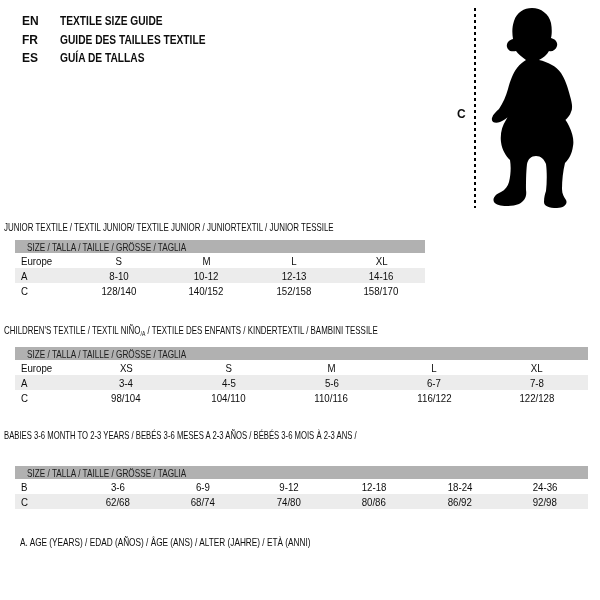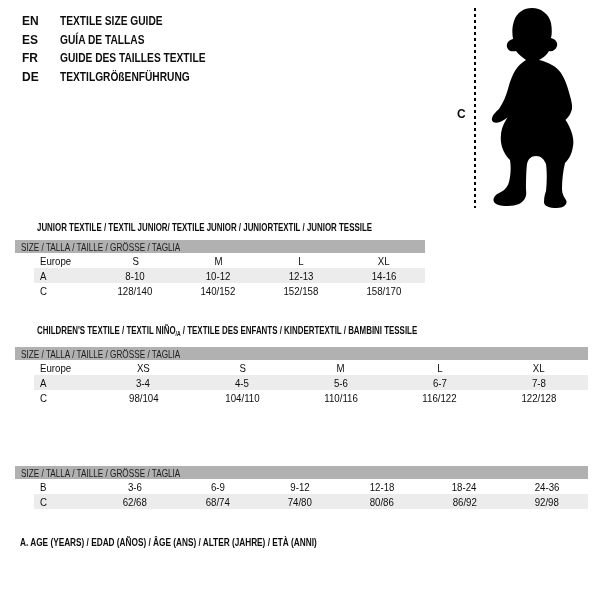--- a/index.html
+++ b/index.html
@@ -23,63 +23,59 @@
   .lang-row{display:flex;height:18.6px;align-items:center;font-size:12px;font-weight:bold;}
   .lang-code{width:38px;flex:0 0 38px;}
 
   
   .dash-line{position:absolute;left:474px;top:8px;width:2px;height:200px;
     background:repeating-linear-gradient(to bottom,#000 0 3px,transparent 3px 6px);}
   .measure-c{position:absolute;left:457px;top:107px;font-size:12px;font-weight:bold;}
   .baby{position:absolute;left:483px;top:6px;width:96px;height:202px;}
 
   
-  .tbl-title{position:absolute;left:37px;font-size:11px;font-weight:bold;white-space:nowrap;}
+  .tbl-title{position:absolute;left:4px;font-size:11px;font-weight:normal;white-space:nowrap;}
   .t1t{top:221px;}
   .t2t{top:324px;}
   .t3t{top:427px;line-height:16.2px;}
   .subA{font-size:7px;vertical-align:-2px;}
 
   
   .size-table{position:absolute;left:15px;font-size:11px;}
   .t1{top:240px;width:410px;}
   .t2{top:347px;width:573px;}
   .t3{top:466px;width:573px;}
   .tbl-hdr{height:13px;background:#b1b1b1;display:flex;align-items:center;
-    padding-left:6px;font-size:10.5px;color:#1c1c1c;}
-  .trow{display:flex;height:15px;align-items:center;margin-left:19px;}
+    padding-left:12px;font-size:10.5px;color:#1c1c1c;}
+  .trow{display:flex;height:15px;align-items:center;}
   .trow.shaded{background:#ececec;}
   .lbl{flex:0 0 54px;padding-left:6px;}
   .cell{flex:1;text-align:center;}
 
   
   .footnotes{position:absolute;left:20px;top:536px;}
-  .fn-row{height:17.8px;font-size:11px;font-weight:bold;white-space:nowrap;}
+  .fn-row{height:17.8px;font-size:11px;font-weight:normal;white-space:nowrap;}
 </style>
 </head>
 <body>
 
 <div class="canvas">
 
   <div class="lang-block">
     <div class="lang-row">
       <span class="lang-code">EN</span>
       <span class="cx85">TEXTILE SIZE GUIDE</span>
     </div>
     <div class="lang-row">
-      <span class="lang-code">ES</span>
-      <span class="cx85">GUÍA DE TALLAS</span>
-    </div>
-    <div class="lang-row">
       <span class="lang-code">FR</span>
       <span class="cx85">GUIDE DES TAILLES TEXTILE</span>
     </div>
     <div class="lang-row">
-      <span class="lang-code">DE</span>
-      <span class="cx85">TEXTILGRÖßENFÜHRUNG</span>
+      <span class="lang-code">ES</span>
+      <span class="cx85">GUÍA DE TALLAS</span>
     </div>
   </div>
 
   <div class="dash-line"></div>
   <div class="measure-c">C</div>
   <svg class="baby" viewBox="0 0 96 202" aria-hidden="true">
     <path fill="#000000" d="M49 2
       C58 2 66 8 68 17 C69 22 69 28 68 32
       C72 33 75 36 74 40 C73 44 69 46 66 45
       C64 49 60 52 56 54
@@ -161,20 +157,21 @@
       <span class="lbl"><span class="cx88">C</span></span>
       <span class="cell"><span class="cx88">98/104</span></span>
       <span class="cell"><span class="cx88">104/110</span></span>
       <span class="cell"><span class="cx88">110/116</span></span>
       <span class="cell"><span class="cx88">116/122</span></span>
       <span class="cell"><span class="cx88">122/128</span></span>
     </div>
   </div>
 
   <div class="tbl-title t3t">
+    <div><span class="cx70">BABIES 3-6 MONTH TO 2-3 YEARS / BEBÉS 3-6 MESES A 2-3 AÑOS / BÉBÉS 3-6 MOIS À 2-3 ANS /</span></div>
   </div>
   <div class="size-table t3">
     <div class="tbl-hdr">
       <span class="cx78">SIZE / TALLA / TAILLE / GRÖSSE / TAGLIA</span>
     </div>
     <div class="trow">
       <span class="lbl"><span class="cx88">B</span></span>
       <span class="cell"><span class="cx88">3-6</span></span>
       <span class="cell"><span class="cx88">6-9</span></span>
       <span class="cell"><span class="cx88">9-12</span></span>

